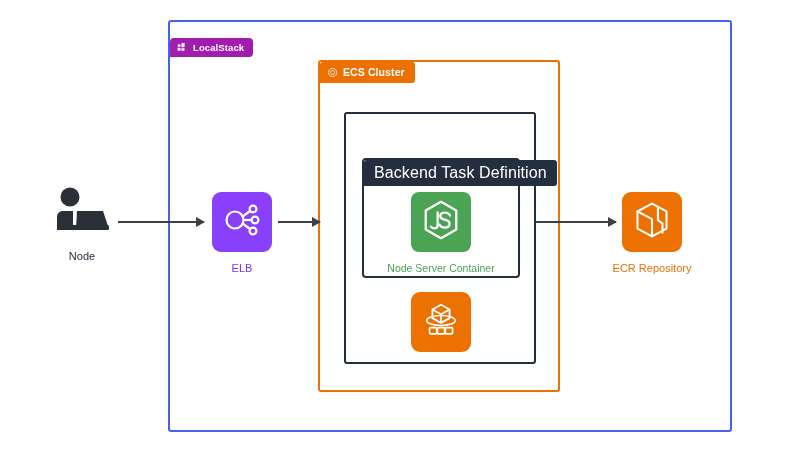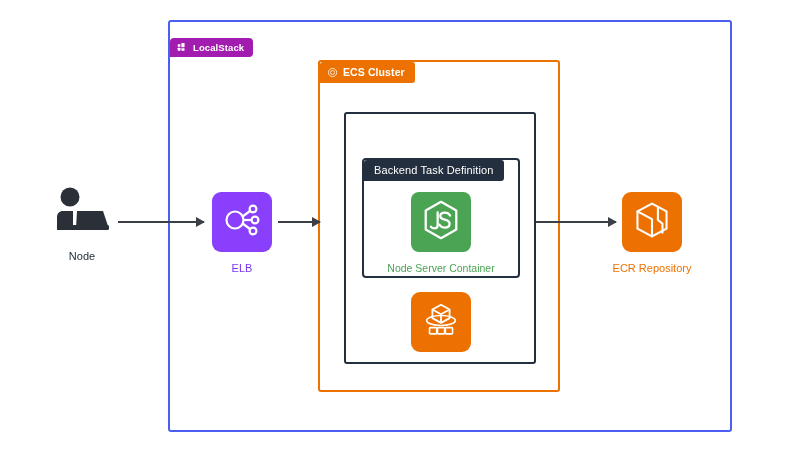--- a/index.html
+++ b/index.html
@@ -95,21 +95,21 @@
     border-radius: 3px 3px 3px 0;
     font-size: 10.5px;
     font-weight: normal;
     padding: 5px 10px;
   }
   .badge-task {
     left: 364px;
     top: 160px;
     background: #232f3e;
     border-radius: 3px 3px 3px 0;
-    font-size: 11px;
+    font-size: 16px;
     font-weight: normal;
     padding: 5px 10px;
   }
   .badge .glyph {
     display: inline-flex;
     align-items: center;
     justify-content: center;
   }
 
   

